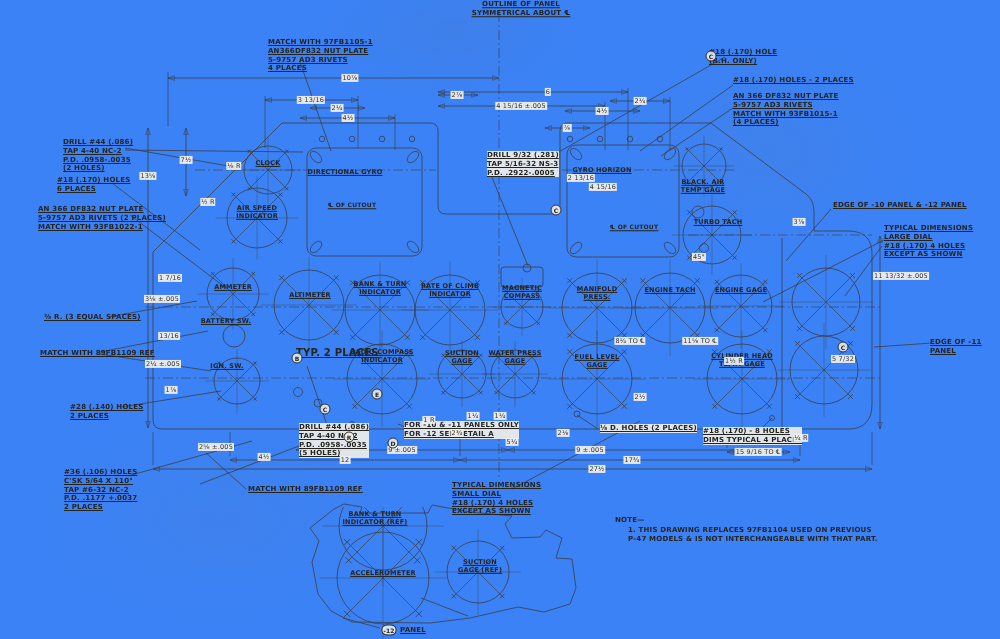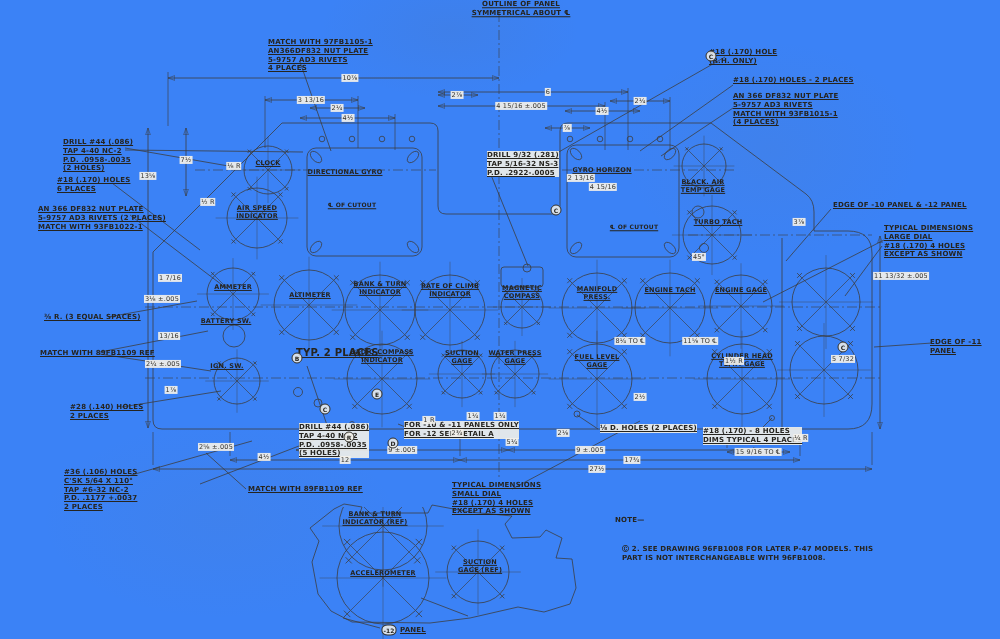--- a/index.html
+++ b/index.html
@@ -246,22 +246,22 @@
   <div class="lb co" style="left:452px;top:481px">TYPICAL DIMENSIONS
 SMALL DIAL
 #18 (.170) 4 HOLES
 EXCEPT AS SHOWN</div>
   <div class="lb co" style="left:296px;top:347px;font-size:10px">TYP. 2 PLACES</div>
 
   <div class="mark" style="left:389px;top:630px;width:13px;border-radius:40%;">-12</div>
   <div class="lb co" style="left:400px;top:626px">PANEL</div>
 
   <div class="lb notes" style="left:615px;top:516px;">NOTE—</div>
-  <div class="lb notes nitem" style="left:622px;top:545px">Ⓒ 2. SEE DRAWING 96FB1008 FOR LATER P-47 MODELS. THIS
-PART IS NOT INTERCHANGEABLE WITH 96FB1008.</div>
+  <div class="lb notes nitem" style="left:628px;top:526px">1. THIS DRAWING REPLACES 97FB1104 USED ON PREVIOUS
+P-47 MODELS &amp; IS NOT INTERCHANGEABLE WITH THAT PART.</div>
 
   <div class="lb il c" style="left:268px;top:163px">CLOCK</div>
   <div class="lb il c" style="left:345px;top:172px">DIRECTIONAL GYRO</div>
   <div class="lb il c" style="left:257px;top:212px">AIR SPEED
 INDICATOR</div>
   <div class="lb il c" style="left:602px;top:170px">GYRO HORIZON</div>
   <div class="lb il c" style="left:703px;top:186px">BLACK. AIR
 TEMP GAGE</div>
   <div class="lb il c" style="left:718px;top:222px">TURBO TACH</div>
   <div class="lb il c" style="left:233px;top:287px">AMMETER</div>

